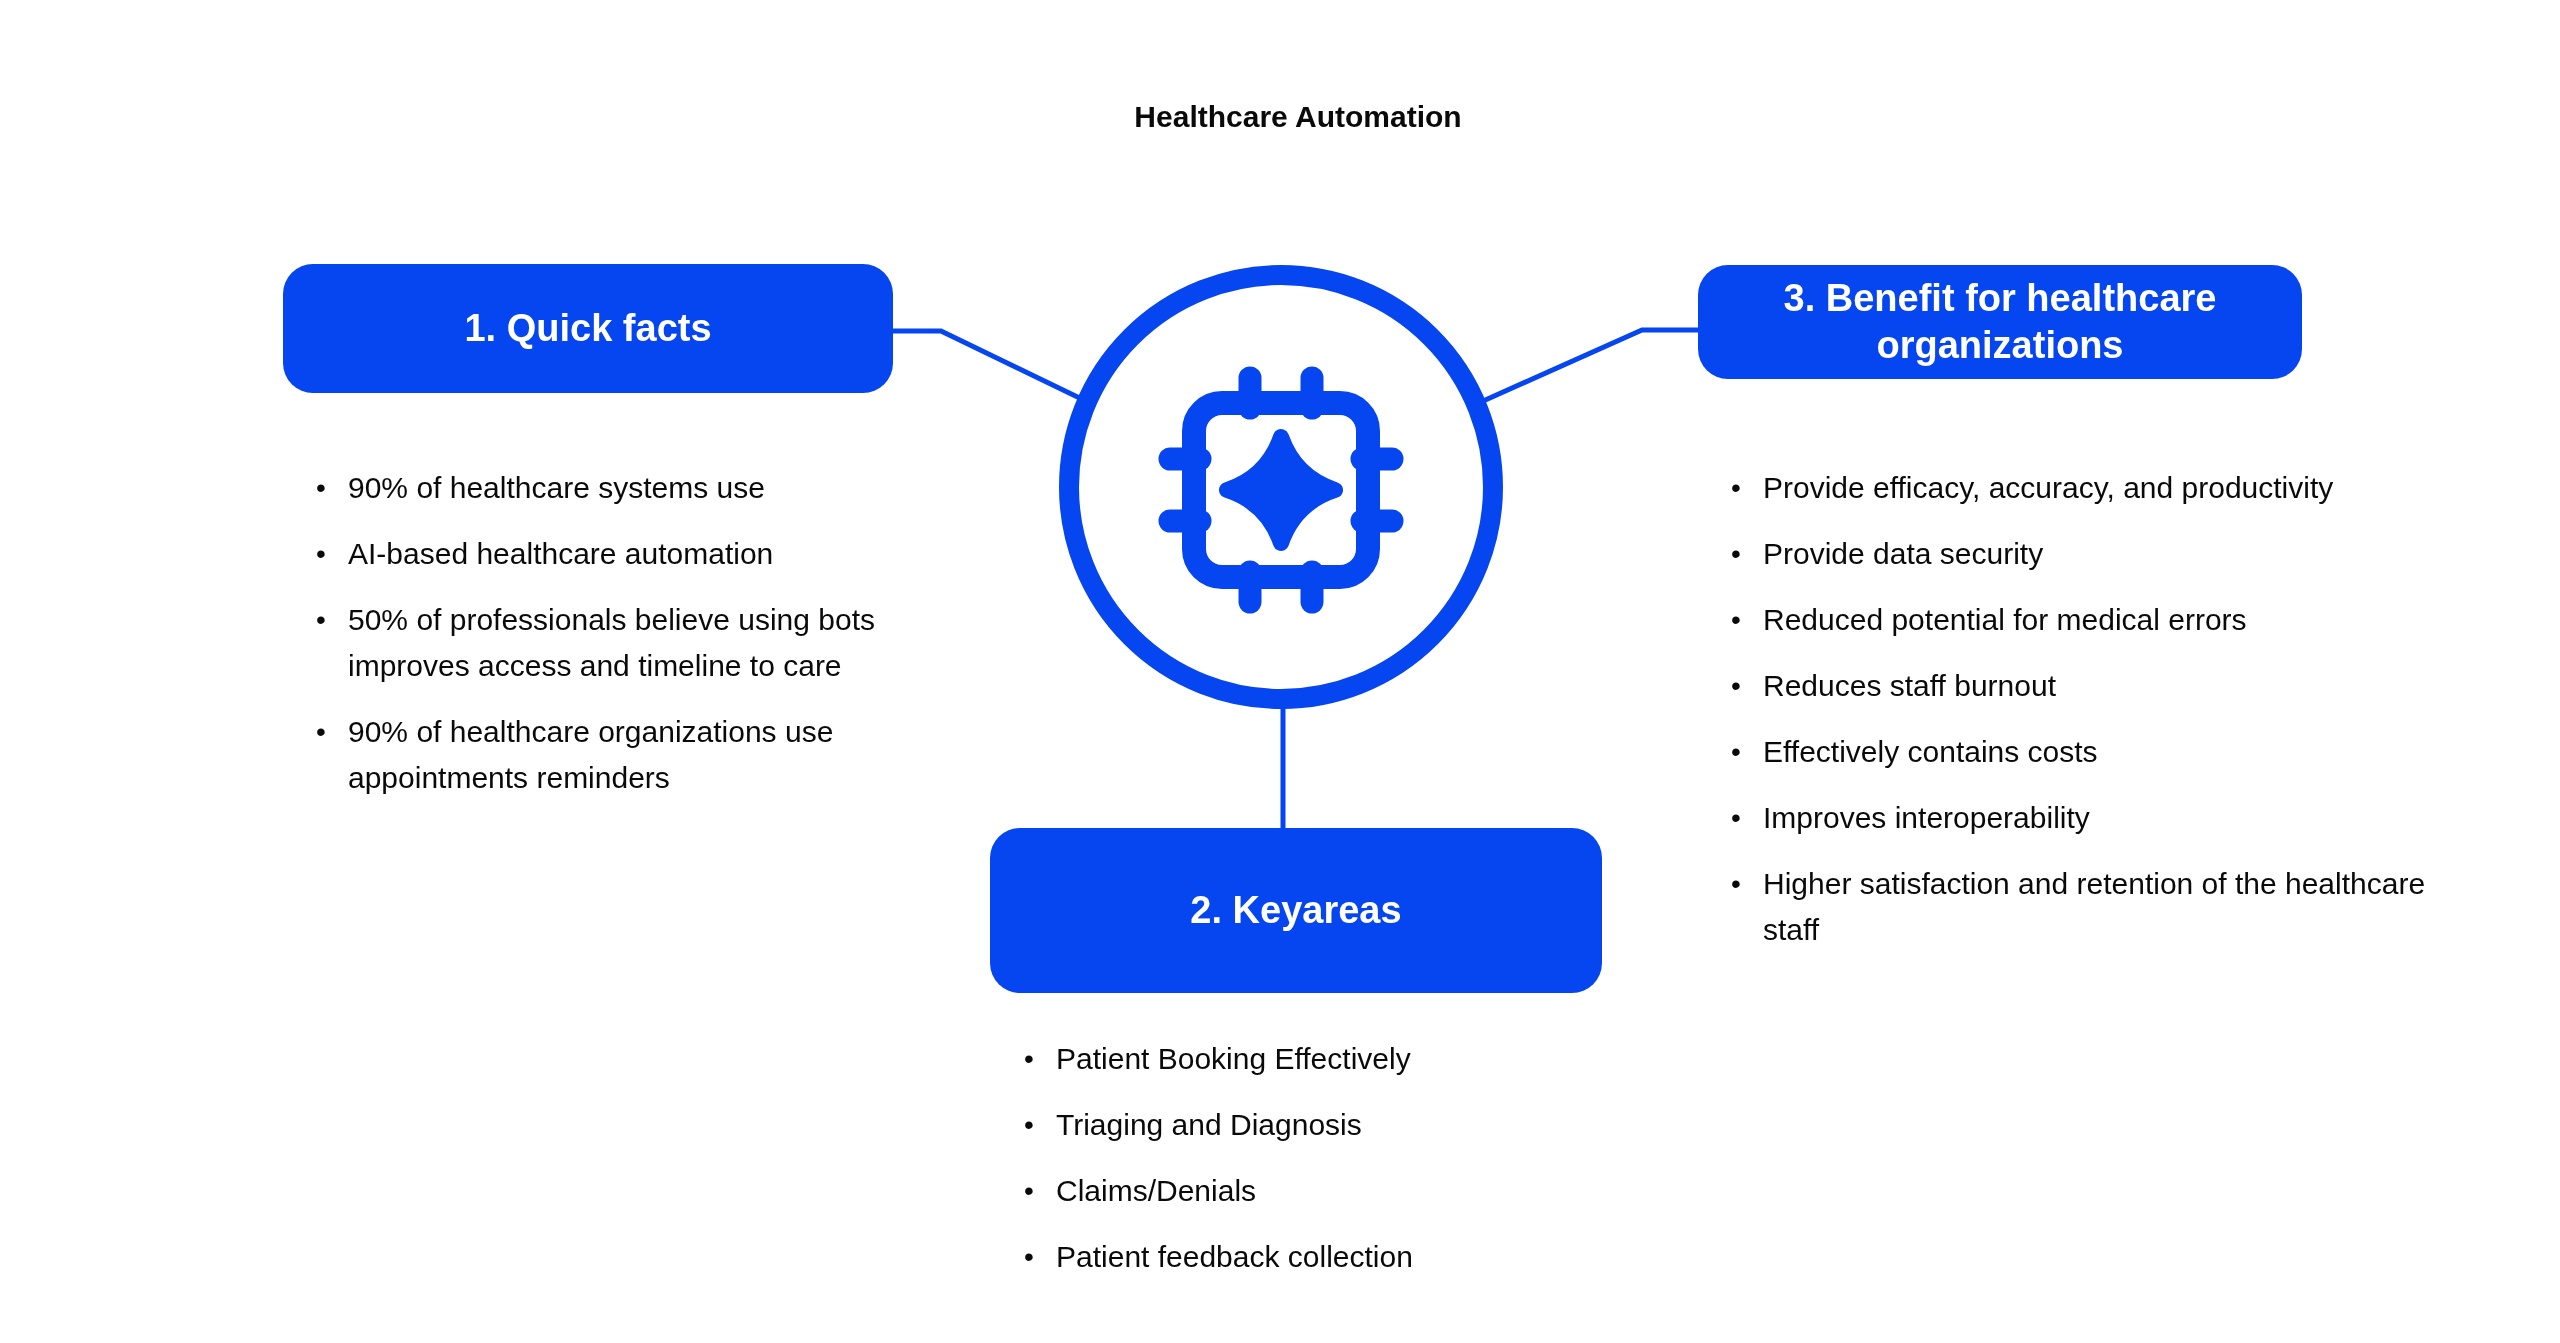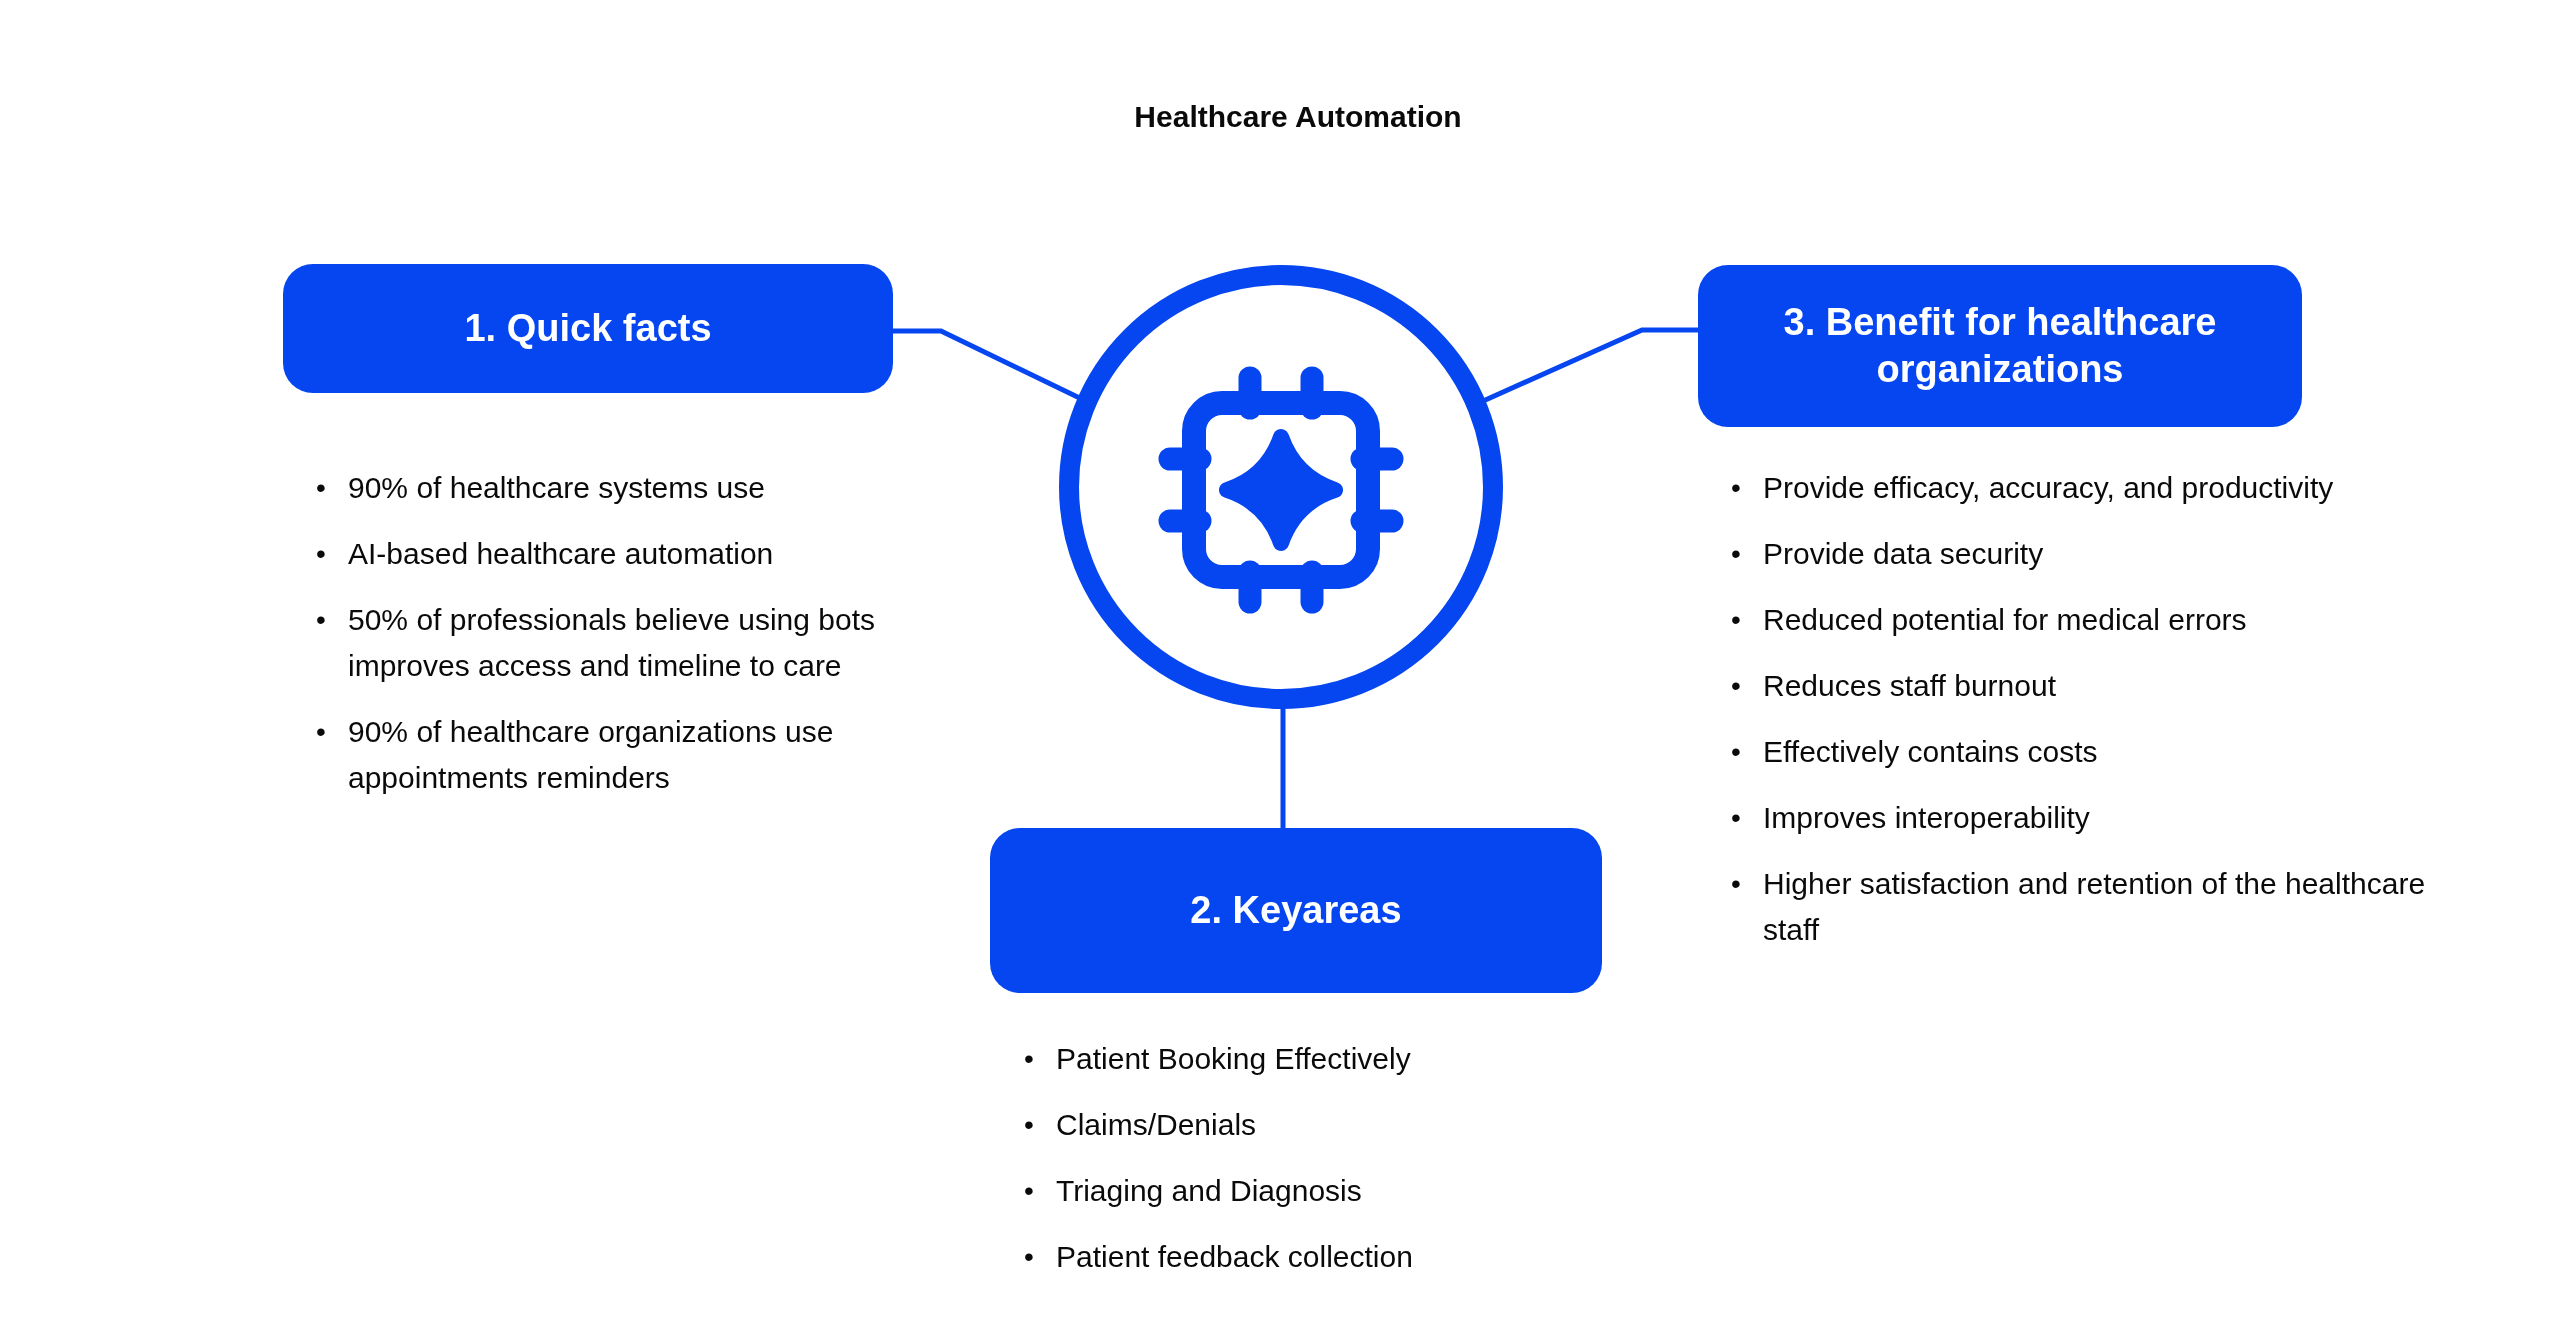--- a/index.html
+++ b/index.html
@@ -33,21 +33,21 @@
     justify-content: center;
     text-align: center;
     color: var(--label-text);
     font-size: 38px;
     font-weight: bold;
     line-height: 47px;
     padding: 0 30px;
   }
   .pill-1 { left: 283px; top: 264px; width: 610px; height: 129px; }
   .pill-2 { left: 990px; top: 828px; width: 612px; height: 165px; }
-  .pill-3 { left: 1698px; top: 265px; width: 604px; height: 162px; }
+  .pill-3 { left: 1698px; top: 265px; width: 604px; height: 114px; }
   ul.bullets {
     position: absolute;
     margin: 16px;
     padding: 0;
     list-style: none;
     font-size: 30px;
     line-height: 46px;
   }
   ul.bullets li {
     position: relative;
@@ -120,22 +120,22 @@
       <li>AI-based healthcare automation</li>
       <li>50% of professionals believe using bots improves access and timeline to care</li>
       <li>90% of healthcare organizations use appointments reminders</li>
     </ul>
 
   <div class="pill pill-2">
     <span>2. Keyareas</span>
   </div>
   <ul class="bullets list-2">
       <li>Patient Booking Effectively</li>
+      <li>Triaging and Diagnosis</li>
       <li>Claims/Denials</li>
-      <li>Triaging and Diagnosis</li>
       <li>Patient feedback collection</li>
     </ul>
 
   <div class="pill pill-3">
     <span>3. Benefit for healthcare organizations</span>
   </div>
   <ul class="bullets list-3">
       <li>Provide efficacy, accuracy, and productivity</li>
       <li>Provide data security</li>
       <li>Reduced potential for medical errors</li>

